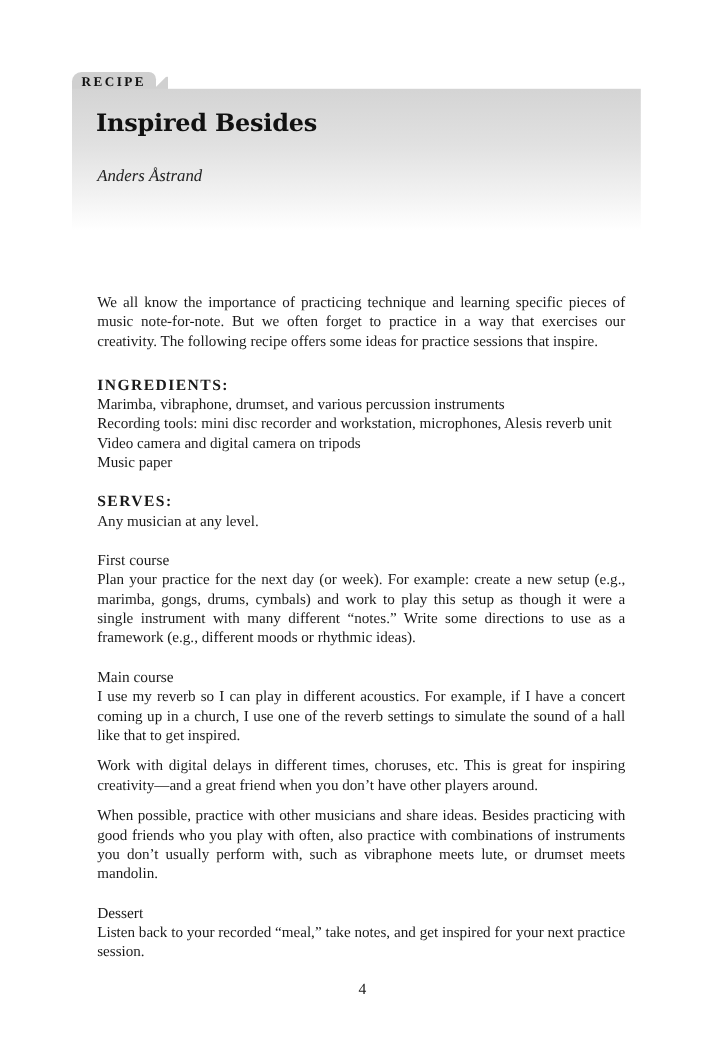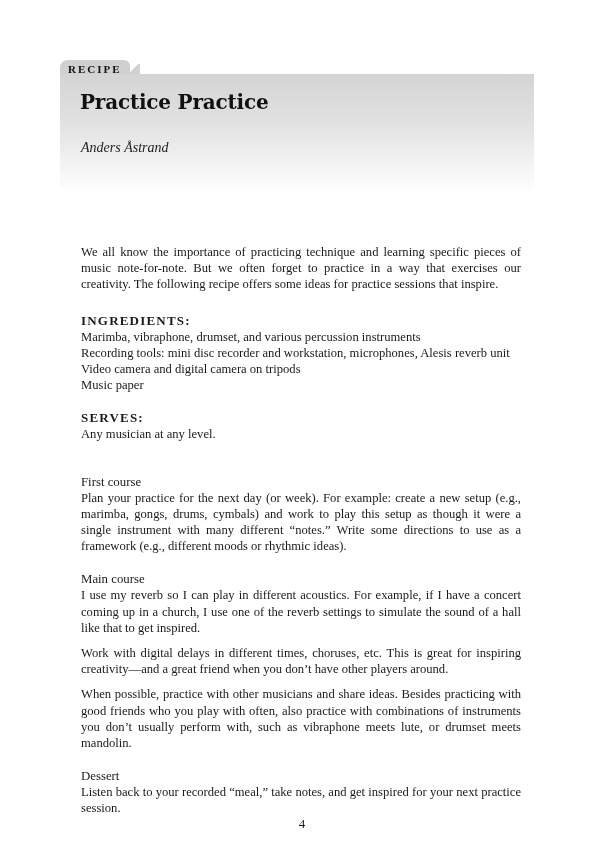--- a/index.html
+++ b/index.html
@@ -40,36 +40,36 @@
     position: absolute; left: 81px; top: 244px; width: 440px;
     font-size: 12.6px; line-height: 16.2px; text-align: justify;
   }
   .body p { margin: 0; }
   .intro { margin-bottom: 20px !important; }
   .section-label {
     font-weight: bold; letter-spacing: 1.2px; font-size: 13px; line-height: 16px;
   }
   .list-line { display: block; }
   .block { margin-bottom: 17px; }
-  .block.tight { margin-bottom: 31px; }
+  .block.tight { margin-bottom: 16px; }
   .course-title { font-weight: normal; font-size: 12.8px; line-height: 16px; }
   .para { margin-bottom: 9px !important; }
 
   .page-number {
     position: absolute; left: 0; width: 604px; top: 816px; text-align: center;
     font-size: 13px;
   }
 </style>
 </head>
 <body>
 
 <div class="header-tab"></div>
 <div class="header-box"></div>
 <div class="tab-label">RECIPE</div>
-<div class="title">Practice Practice</div>
+<div class="title">Inspired Besides</div>
 <div class="author">Anders Åstrand</div>
 
 <div class="body">
   <p class="intro">We all know the importance of practicing technique and learning specific pieces of music note-for-note. But we often forget to practice in a way that exercises our creativity. The following recipe offers some ideas for practice sessions that inspire.</p>
 
   <div class="block">
     <div class="section-label">INGREDIENTS:</div>
     <span class="list-line">Marimba, vibraphone, drumset, and various percussion instruments</span>
     <span class="list-line">Recording tools: mini disc recorder and workstation, microphones, Alesis reverb unit</span>
     <span class="list-line">Video camera and digital camera on tripods</span>

